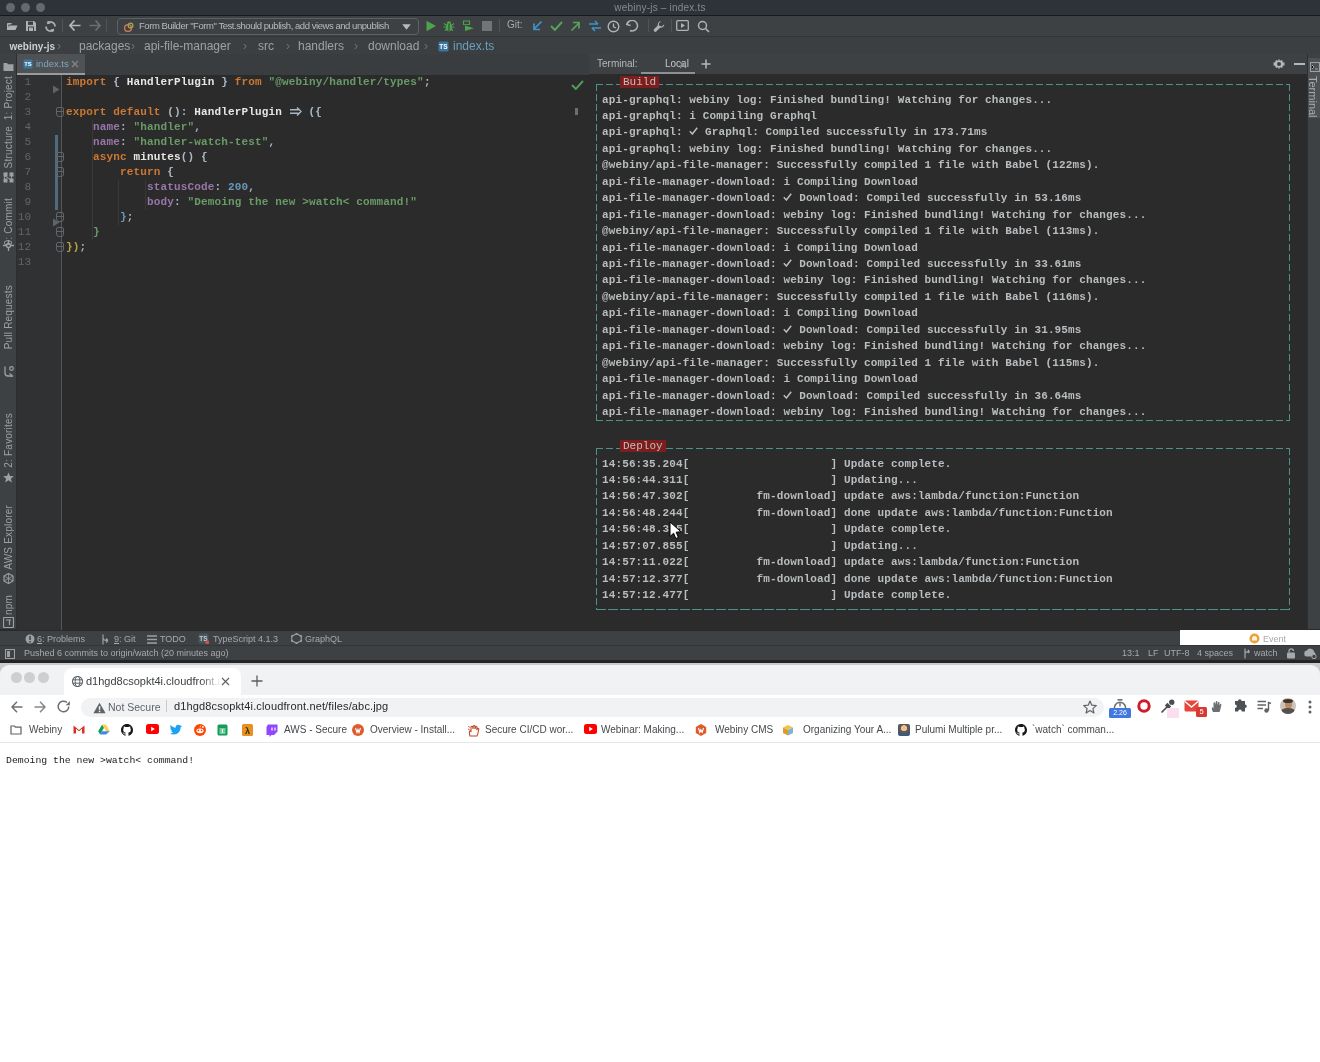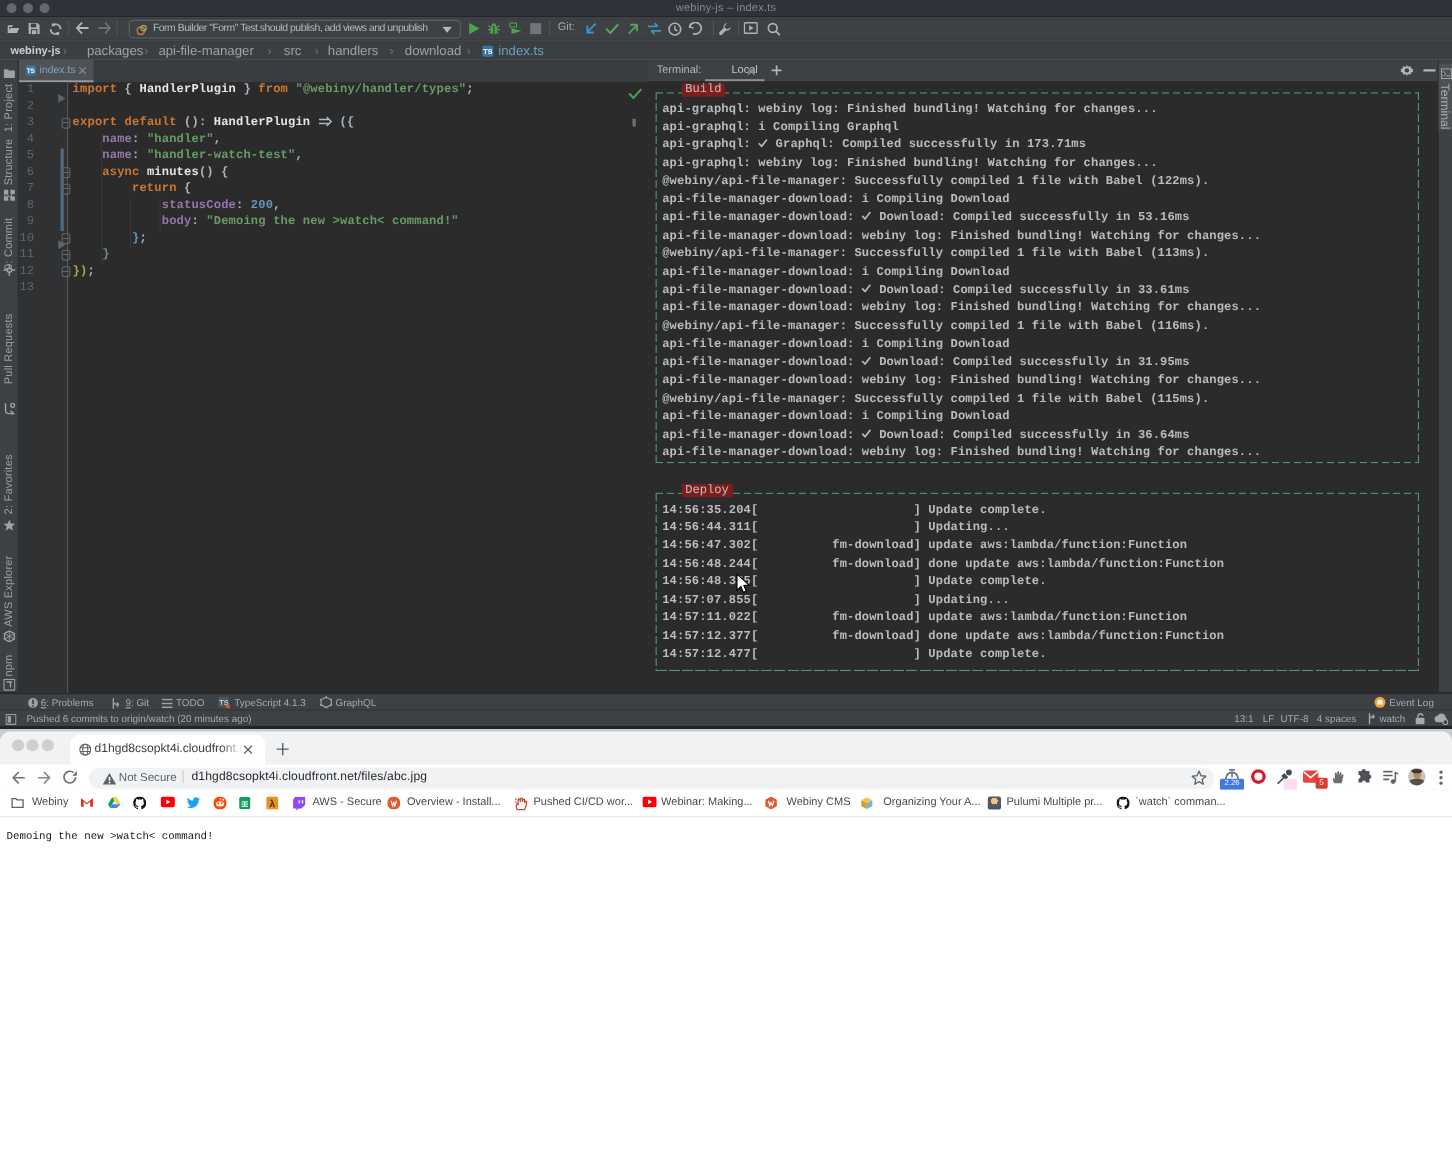--- a/index.html
+++ b/index.html
@@ -19,21 +19,21 @@
 #edtab{left:17px;top:54px;width:68px;height:19px;background:#4e5254;border-bottom:2px solid #999c9e}
 #editor{left:16px;top:75px;width:569px;height:555px;background:#2b2b2b}
 #gutter{left:16px;top:75px;width:45px;height:555px;background:#2f3133;border-right:1px solid #54575a}
 #termhdr{left:589px;top:54px;width:718px;height:20px;background:#3e4143;font-size:10px;color:#b4b8ba}
 #termbody{left:589px;top:74px;width:718px;height:556px;background:#2b2b2b}
 .tbox{position:absolute;background:#2b2b2b}
 .bh{position:absolute;left:0;width:100%;height:1px;background:repeating-linear-gradient(90deg,#4d938b 0 7px,rgba(0,0,0,0) 7px 10px)}
 .bv{position:absolute;top:0;width:1px;height:100%;background:repeating-linear-gradient(180deg,#4d938b 0 7px,rgba(0,0,0,0) 7px 10px)}
 .tlabel{font-family:"Liberation Mono",monospace;position:absolute;top:-8px;left:24px;background:#7f1d1d;padding:0 3px;color:#bcc0c2;font-size:11px;font-weight:normal}
 .tline{font-family:"Liberation Mono",monospace;white-space:pre;font-size:11px;line-height:16.45px;font-weight:bold;color:#b9bdbf;letter-spacing:0.12px}
-#botbar{left:0;top:630px;width:1320px;height:15px;background:#3e4143;border-top:1px solid #292929;font-size:9px;color:#a6aaad}
+#botbar{left:0;top:630px;width:1180px;height:15px;background:#3e4143;border-top:1px solid #292929;font-size:9px;color:#a6aaad}
 #statbar{left:0;top:645px;width:1320px;height:15px;background:#3e4143;border-top:1px solid #333639;font-size:9px;color:#a6aaad}
 #winsep{left:0;top:660px;width:1320px;height:3px;background:#222426}
 
 #chromebg{left:0;top:663px;width:1320px;height:399px;background:#c9cbcd}
 #chromewin{left:0;top:665px;width:1320px;height:397px;border-radius:9px 9px 0 0;overflow:hidden;
  background:linear-gradient(#f2f3f4,#d6d8db)}
 #ctoolbar{left:0;top:695px;width:1320px;height:23px;background:#fff}
 #cbook{left:0;top:718px;width:1320px;height:24px;background:#fff;border-bottom:1px solid #e4e6e8}
 #cpage{left:0;top:743px;width:1320px;height:319px;background:#fff}
 #ctab{left:64px;top:668px;width:177px;height:27px;background:#fff;border-radius:8px 8px 0 0}
@@ -547,21 +547,21 @@
 <div class="bm" style="left:284px">AWS - Secure</div>
 <svg class="bmi" style="left:352.3px" width="12" height="12" viewBox="0 0 12 12">
     <circle cx="6" cy="6" r="6" fill="#e05a2b"></circle>
     <path d="M2.5 4 L4 8.5 L5 5.5 L6 8.5 L7.5 4" stroke="#fff" stroke-width="1.1" fill="none" transform="translate(1,0)"></path>
   </svg>
 <div class="bm" style="left:370px">Overview - Install...</div>
 <svg class="bmi" style="left:467.4px" width="13" height="13" viewBox="0 0 13 13">
     <path d="M3 12 C2 9 2 7 3.5 6.5 L4 8 V3 C4 2 5.5 2 5.7 3 L6 5 L6.3 2.2 C6.5 1.2 7.8 1.3 7.9 2.3 L8 5 L8.6 3 C8.9 2.1 10 2.3 10 3.3 L9.8 6 L10.5 4.8 C11 4 12 4.5 11.8 5.4 C11.4 7.4 11 10 10 12 Z" fill="none" stroke="#c2452d" stroke-width="1.1"></path>
     <path d="M1.5 2 L2.5 3.5 M1 5 L2.5 5.5" stroke="#c2452d" stroke-width="1"></path>
   </svg>
-<div class="bm" style="left:485px">Pushed CI/CD wor...</div>
+<div class="bm" style="left:485px">Secure CI/CD wor...</div>
 <svg class="bmi" style="left:583.7px" width="13" height="10" viewBox="0 0 13 10">
     <rect x="0" y="0" width="13" height="10" rx="2.5" fill="#f00"></rect>
     <path d="M5.2 2.8 L8.8 5 L5.2 7.2 Z" fill="#fff"></path>
   </svg>
 <div class="bm" style="left:601px">Webinar: Making...</div>
 <svg class="bmi" style="left:695px" width="12" height="12" viewBox="0 0 12 12">
     <path d="M6 0 L11.2 3 V9 L6 12 L0.8 9 V3 Z" fill="#e05a2b"></path>
     <path d="M3 4 L4.3 8.3 L5.3 5.7 L6.7 8.3 L8 4" stroke="#fff" stroke-width="1.1" fill="none" transform="translate(0.5,0)"></path>
   </svg>
 <div class="bm" style="left:715px">Webiny CMS</div>

